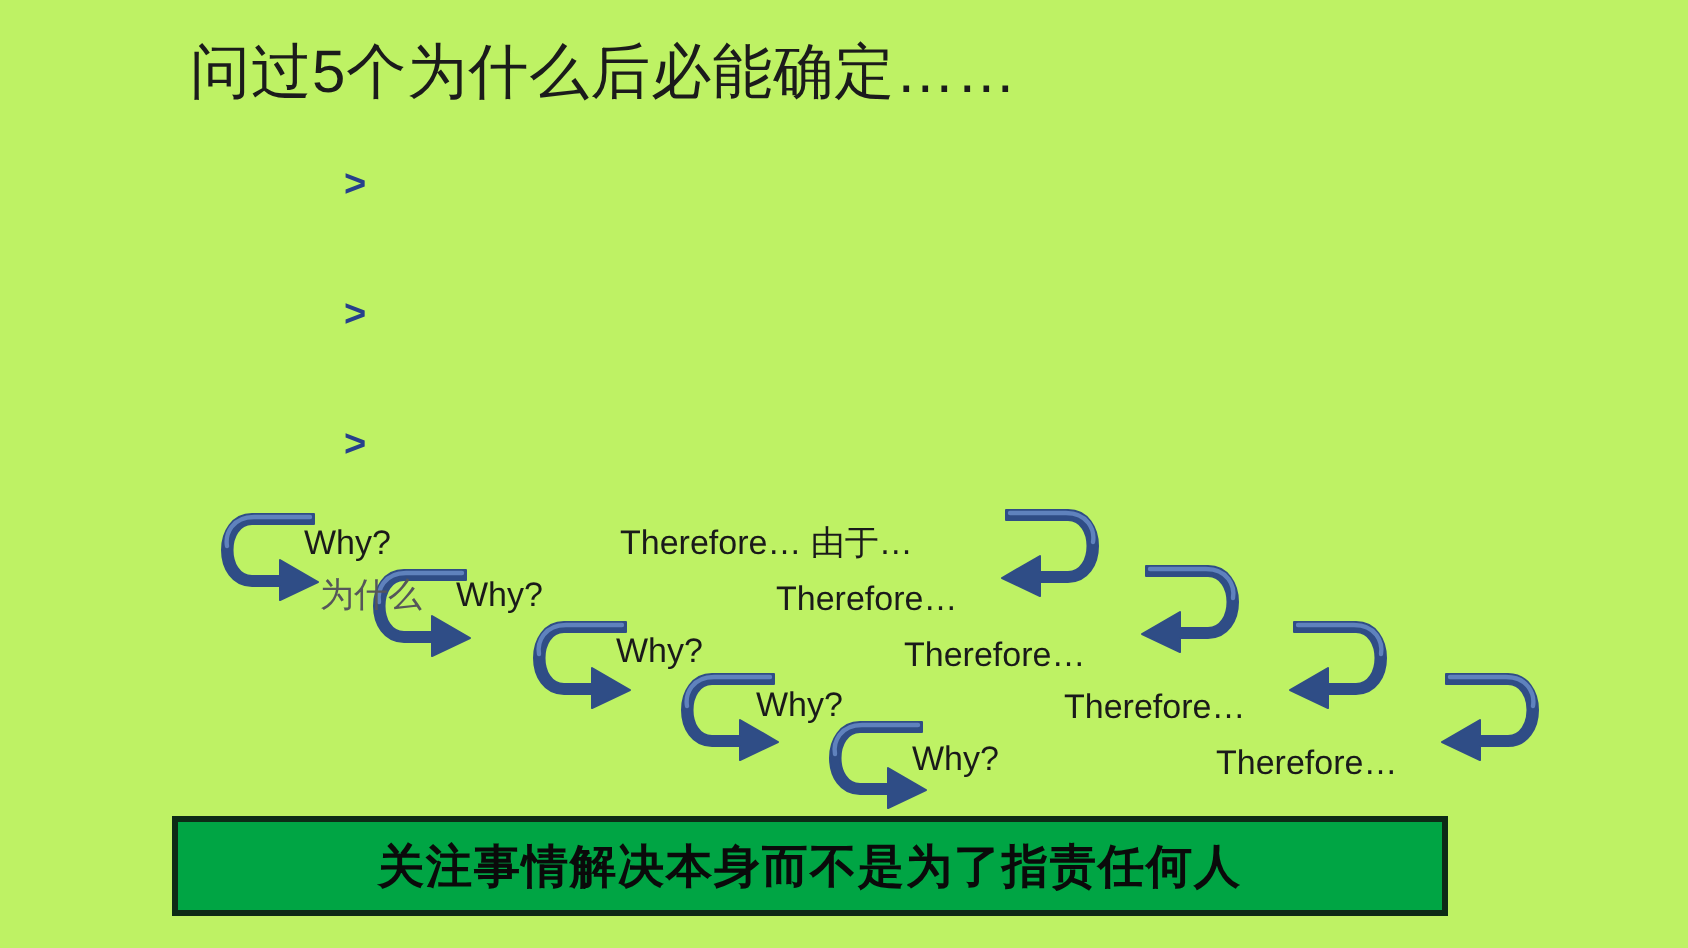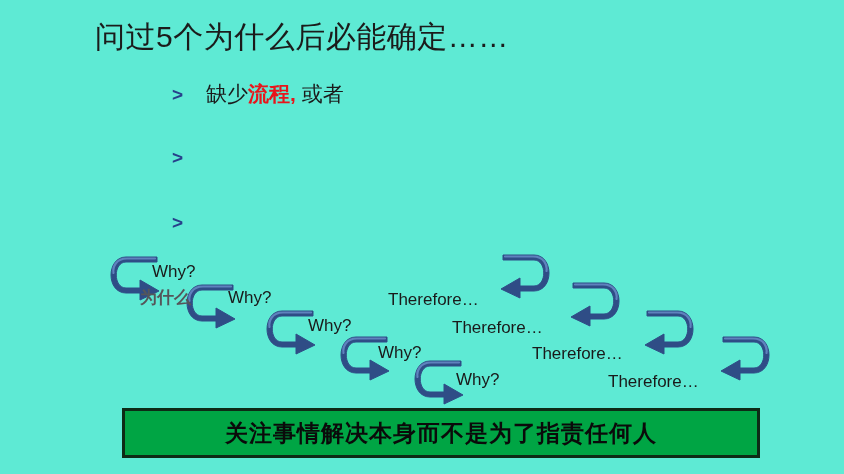--- a/index.html
+++ b/index.html
@@ -4,21 +4,21 @@
 <style>
   html, body {
     margin: 0;
     padding: 0;
     background: #ffffff;
   }
   #slide {
     position: relative;
     width: 844px;
     height: 474px;
-    background: #5eead4;
+    background: #bef264;
     overflow: hidden;
     font-family: "Liberation Sans", "DejaVu Sans", sans-serif;
     color: #161616;
   }
 
   
   #slide-title {
     position: absolute;
     left: 95px;
     top: 18px;
@@ -90,40 +90,38 @@
     left: 86px;
     top: 408px;
     width: 638px;
     height: 50px;
     background: #00a544;
     border: 3px solid #0d2b16;
     box-sizing: border-box;
     display: flex;
     align-items: center;
     justify-content: center;
-    margin-left: 36px;
   }
   #banner-text {
     font-size: 23px;
     font-weight: bold;
     color: #0a0a0a;
     letter-spacing: 1px;
     white-space: nowrap;
   }
 </style>
 </head>
 <body>
 
 <div id="slide">
 
   <div id="slide-title">问过5个为什么后必能确定……</div>
 
   <div class="bullet" id="bullet-0">
     <span class="bullet-marker">&gt;</span>
-    <span class="bullet-text"><span>缺少</span><span class="hl">流程,</span><span> 或者</span></span>
   </div>
 
   <div class="bullet" id="bullet-1">
     <span class="bullet-marker">&gt;</span>
   </div>
 
   <div class="bullet" id="bullet-2">
     <span class="bullet-marker">&gt;</span>
   </div>
 
@@ -194,25 +192,26 @@
       </div>
       <div class="arrow-wrap" style="left: 712px; top: 88px;">
         <svg width="58" height="44" viewBox="0 0 58 44">
           <g transform="scale(-1,1) translate(-58,0)">
             <path d="M47 6 L16 6 C3 6 3 32 16 32 L30 32 L30 24 L49 35 L30 44 L30 37 L16 37 C-4 37 -4 1 16 1 L47 1 Z" fill="#2f4d86" stroke="#2f4d86" stroke-width="1" stroke-linejoin="round"></path>
             <path d="M45 2.5 L17 2.5 C6 2.5 2.5 11 3.5 17" fill="none" stroke="#5f82bd" stroke-width="2.2" stroke-linecap="round"></path>
           </g>
         </svg>
       </div>
       <div class="node-label" style="left: 152px; top: 14px;">Why?</div>
-      <div class="node-label cn" style="left: 140px; top: 40px; font-weight: bold;">为什么</div>
+      <div class="node-label cn" style="left: 160px; top: 40px;">为什么</div>
       <div class="node-label" style="left: 228px; top: 40px;">Why?</div>
       <div class="node-label" style="left: 308px; top: 68px;">Why?</div>
       <div class="node-label" style="left: 378px; top: 95px;">Why?</div>
       <div class="node-label" style="left: 456px; top: 122px;">Why?</div>
+      <div class="node-label" style="left: 310px; top: 14px;">Therefore… 由于…</div>
       <div class="node-label" style="left: 388px; top: 42px;">Therefore…</div>
       <div class="node-label" style="left: 452px; top: 70px;">Therefore…</div>
       <div class="node-label" style="left: 532px; top: 96px;">Therefore…</div>
       <div class="node-label" style="left: 608px; top: 124px;">Therefore…</div>
     </div>
 
   <div id="banner">
     <span id="banner-text">关注事情解决本身而不是为了指责任何人</span>
   </div>
 

